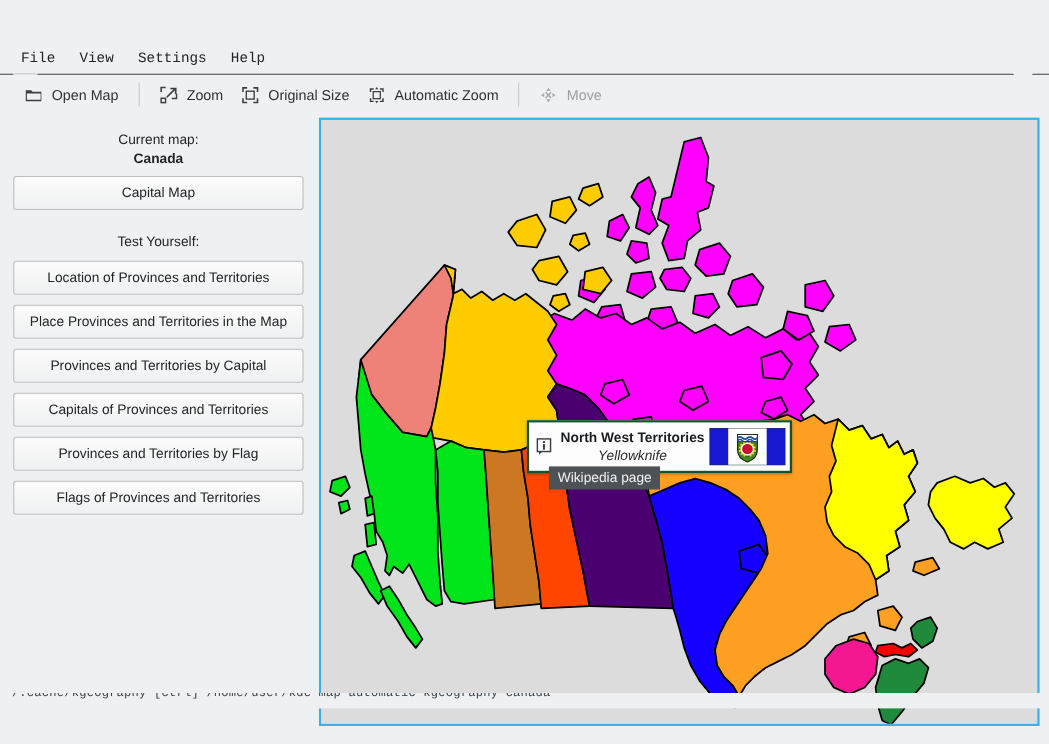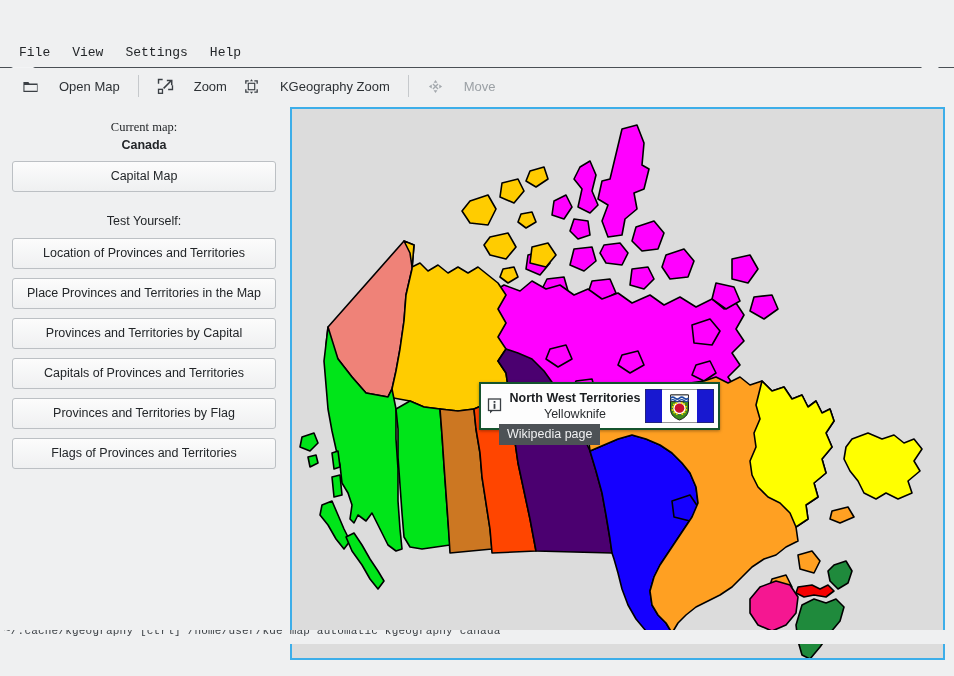--- a/index.html
+++ b/index.html
@@ -69,21 +69,21 @@
 
   
   .toolbar {
     position: absolute; top: 68px; left: 0;
     width: 954px; height: 36px;
     display: flex; align-items: center;
     padding-left: 14px;
     background: #eff0f1;
   }
   .tb-item {
-    display: flex; align-items: center; gap: 20px;
+    display: flex; align-items: center; gap: 8px;
     padding: 4px 8px;
     font-size: 13px; color: #2d3135;
     cursor: pointer; border-radius: 2px;
     white-space: nowrap;
   }
   .tb-item.disabled { color: #9ba0a5; cursor: default; text-align: right; }
   .tb-sep {
     width: 1px; height: 22px; background: #c6c9cc;
     margin: 0 10px;
   }
@@ -91,21 +91,20 @@
 
   
   .sidebar {
     position: absolute; left: 0; top: 106px;
     width: 288px; height: 556px;
     padding: 10px 12px 0 12px;
   }
   .cur-map-lbl {
     text-align: center; font-size: 12.5px; color: #232629;
     margin-top: 4px;
-    font-family: Liberation Serif, serif;
   }
   .cur-map-val {
     text-align: center; font-size: 12.5px; color: #232629;
     font-weight: bold; margin-top: 3px; margin-bottom: 9px;
   }
   .kbtn {
     display: block; width: 100%;
     height: 31px; line-height: 29px;
     text-align: center;
     font-size: 12.5px; color: #232629;
@@ -149,21 +148,21 @@
     flex: 1; display: flex; flex-direction: column;
     align-items: center; justify-content: center;
     padding-right: 2px;
   }
   .popup-name {
     font-size: 12.5px; font-weight: bold; color: #1a1d20;
     line-height: 16px; white-space: nowrap;
   }
   .popup-cap {
     font-size: 12.5px; color: #2a2d30;
-    line-height: 16px; white-space: nowrap;
+    line-height: 16px; white-space: nowrap; font-style: italic;
   }
   .popup-flag {
     width: 69px; height: 34px; margin-right: 4px;
     display: block;
   }
   .tooltip {
     position: absolute;
     left: 499px; top: 424px;
     background: #4d5256;
     color: #f0f1f2;
@@ -251,30 +250,39 @@
         <svg class="tb-ico" viewBox="0 0 18 18">
           <path d="M1.6 6 V1.6 H6" fill="none" stroke="#3a3f44" stroke-width="1.5"></path>
           <rect x="1.6" y="12" width="4.2" height="4.2" fill="none" stroke="#3a3f44" stroke-width="1.4"></rect>
           <path d="M11.8 12.2 H16.4 V7.6" fill="none" stroke="#3a3f44" stroke-width="1.4"></path>
           <path d="M7 11 L15 3 M10.4 2.6 H15.6 V7.8" fill="none" stroke="#3a3f44" stroke-width="1.6"></path>
         </svg>
       </span>
       <span>Zoom</span>
     </div>
 
+    <div class="tb-item">
+      <span>
+        <svg class="tb-ico" viewBox="0 0 18 18">
+          <path d="M2 6 V2 H6 M12 2 H16 V6 M16 12 V16 H12 M6 16 H2 V12" fill="none" stroke="#3a3f44" stroke-width="1.5"></path>
+          <rect x="5.2" y="5.2" width="7.6" height="7.6" fill="none" stroke="#3a3f44" stroke-width="1.3"></rect>
+        </svg>
+      </span>
+      <span>Original Size</span>
+    </div>
 
     <div class="tb-item">
       <span>
         <svg class="tb-ico" viewBox="0 0 18 18">
           <path d="M3 6 V3 H6 M12 3 H15 V6 M15 12 V15 H12 M6 15 H3 V12" fill="none" stroke="#3a3f44" stroke-width="1.4"></path>
           <path d="M9 1.2 L10.6 3.4 H7.4 Z M9 16.8 L7.4 14.6 H10.6 Z" fill="#3a3f44"></path>
           <rect x="5.6" y="5.6" width="6.8" height="6.8" fill="none" stroke="#3a3f44" stroke-width="1.2"></rect>
         </svg>
       </span>
-      <span>KGeography Zoom</span>
+      <span>Automatic Zoom</span>
     </div>
 
     <div class="tb-sep"></div>
 
     <div class="tb-item disabled">
       <span>
         <svg class="tb-ico" viewBox="0 0 18 18">
           <g fill="#a3a8ad">
             <path d="M9 2 L11 5 H7 Z"></path>
               <path d="M9 16 L7 13 H11 Z"></path>

